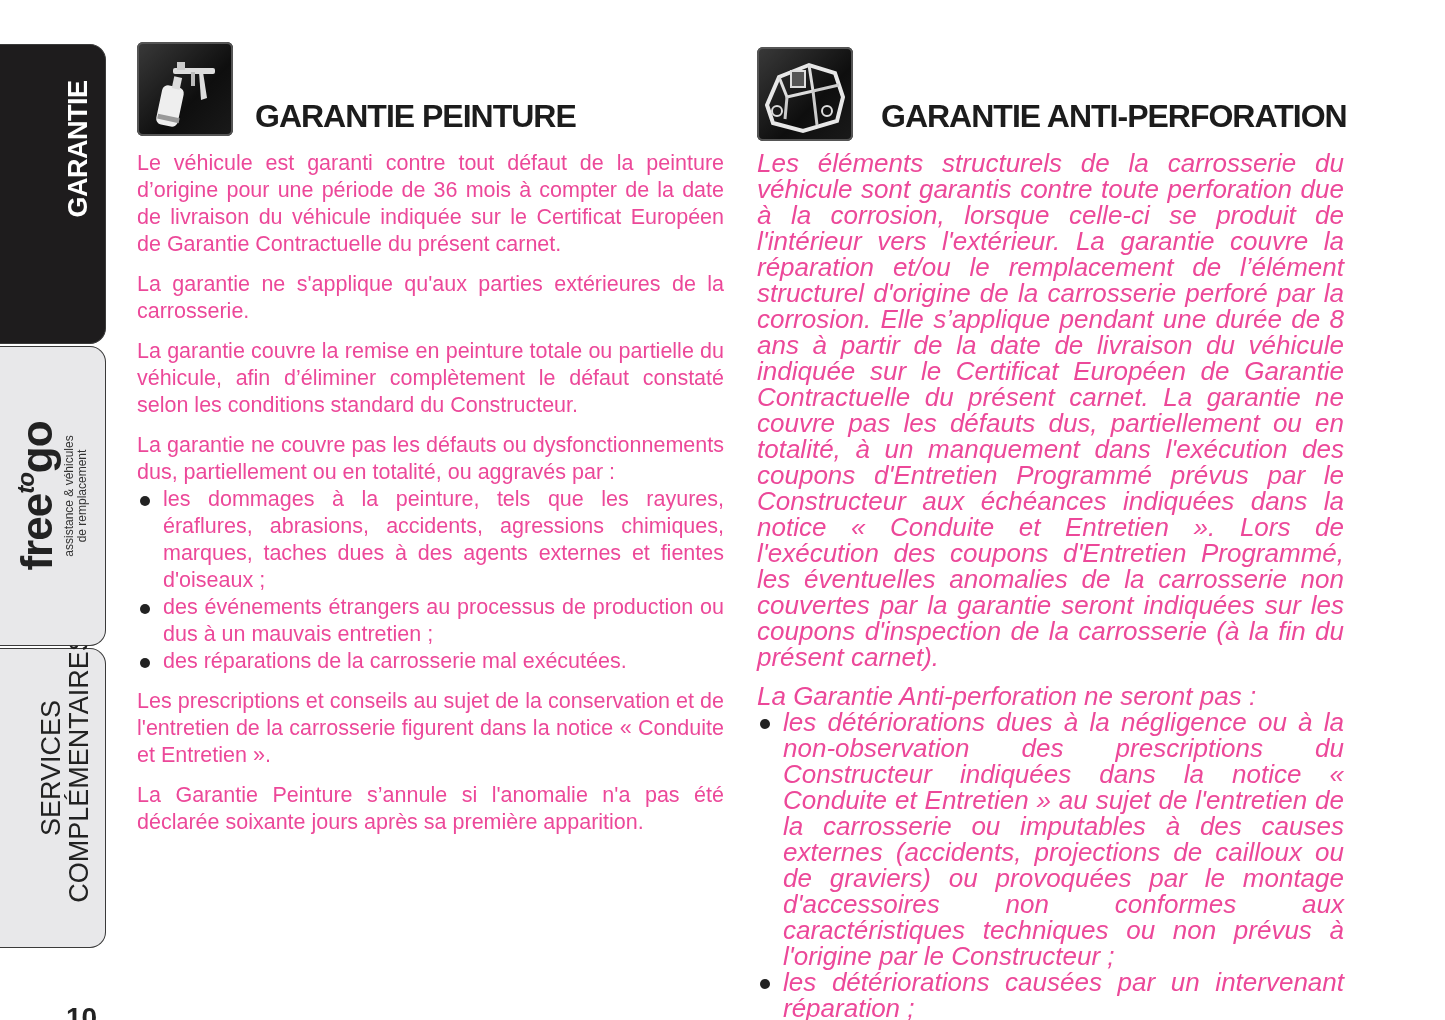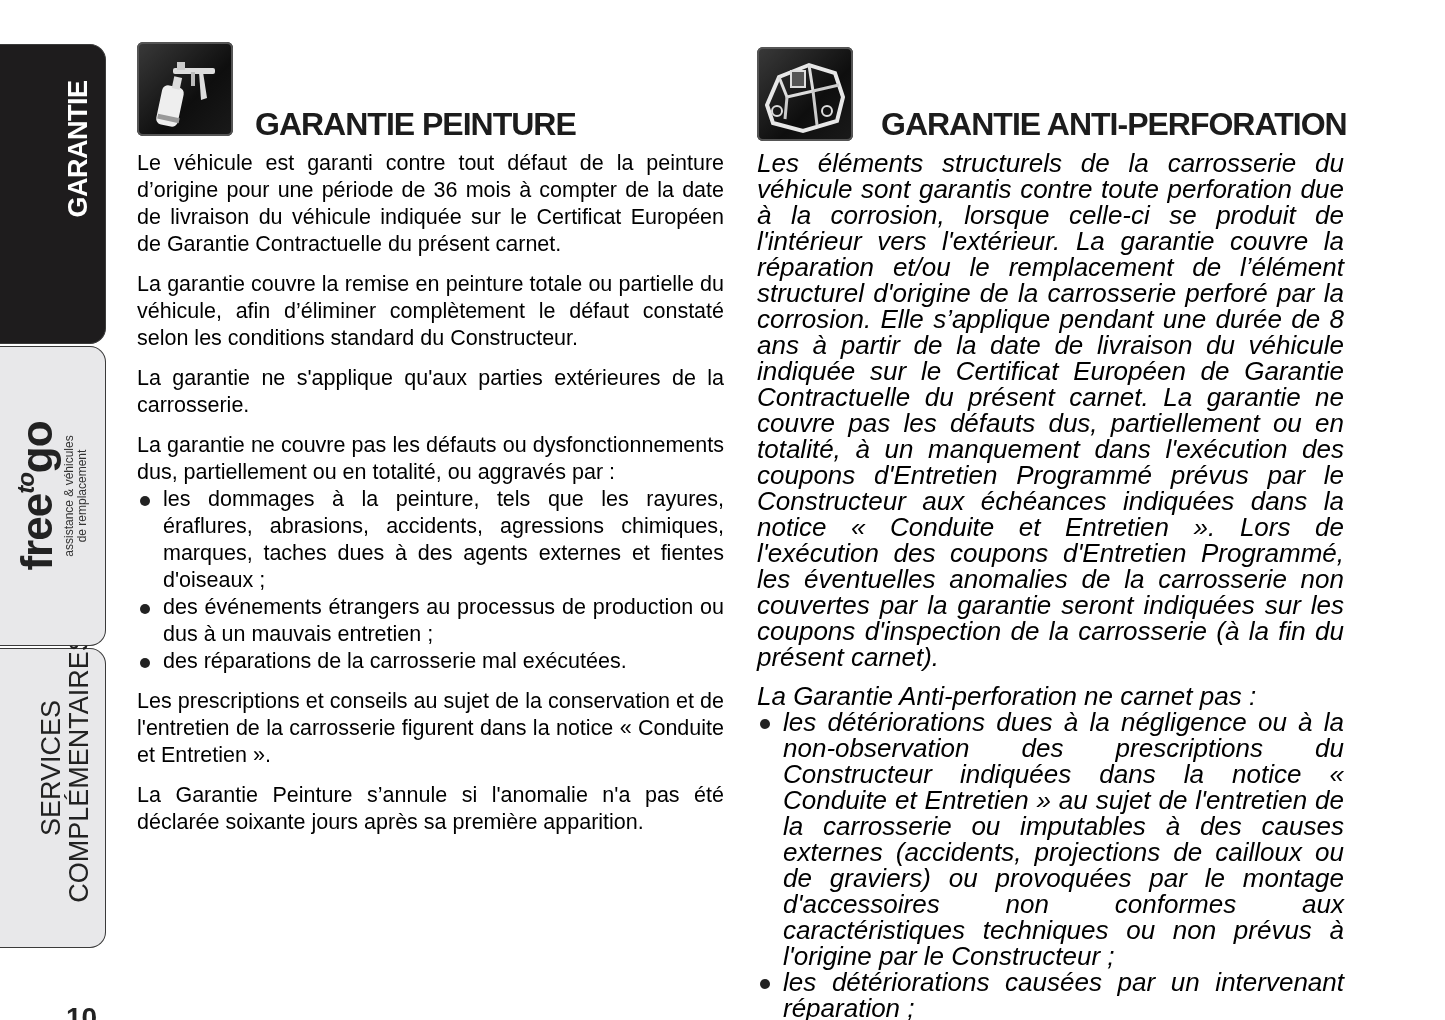--- a/index.html
+++ b/index.html
@@ -40,25 +40,25 @@
   .col-left { left:137px; width:587px; }
   .col-right { left:757px; width:587px; }
   .head { position:relative; height:110px; }
   .icon-box {
     position:absolute; left:0; top:2px; width:96px; height:94px;
     background:linear-gradient(135deg,#3a3a3a,#0e0e0e 60%,#1a1a1a);
     border-radius:6px; box-shadow:inset 0 0 0 2px #555;
   }
   .col-right .icon-box { top:7px; }
   .title {
-    position:absolute; left:118px; top:66px; font-size:32px; font-weight:bold;
+    position:absolute; left:118px; top:58px; font-size:32px; font-weight:bold;
     letter-spacing:-1px; color:#1c1c1c; white-space:nowrap;
   }
   .col-right .title { left:124px; }
-  .body { font-size:21.5px; line-height:27px; color:#000000; }
+  .body { font-size:21.5px; line-height:27px; color:#ec4899; }
   .col-right .body { font-size:26px; line-height:26px;font-style:italic; }
   p { margin:0 0 13px 0; text-align:justify; }
   ul { list-style:none; margin:0 0 13px 0; padding:0; }
   li { position:relative; padding-left:26px; text-align:justify; }
   li::before {
     content:""; position:absolute; left:3px; top:10px; width:10px; height:10px;
     border-radius:50%; background:#222;
   }
   .col-right li::before { top:10px; }
   p.lead-in { margin-bottom:0; }
@@ -99,22 +99,22 @@
         <rect x="36" y="26" width="42" height="6" rx="2" fill="#ddd"></rect>
         <rect x="40" y="20" width="8" height="8" fill="#ccc"></rect>
         <path d="M62 30 L66 30 L70 56 L64 58 Z" fill="#ddd"></path>
         <rect x="54" y="30" width="4" height="14" fill="#bbb"></rect>
       </svg>
     </div>
     <div class="title">GARANTIE PEINTURE</div>
   </div>
   <div class="body">
     <p>Le véhicule est garanti contre tout défaut de la peinture d’origine pour une période de 36 mois à compter de la date de livraison du véhicule indiquée sur le Certificat Européen de Garantie Contractuelle du présent carnet.</p>
+    <p>La garantie ne s'applique qu'aux parties extérieures de la carrosserie.</p>
     <p>La garantie couvre la remise en peinture totale ou partielle du véhicule, afin d’éliminer complètement le défaut constaté selon les conditions standard du Constructeur.</p>
-    <p>La garantie ne s'applique qu'aux parties extérieures de la carrosserie.</p>
     <p class="lead-in">La garantie ne couvre pas les défauts ou dysfonctionnements dus, partiellement ou en totalité, ou aggravés par :</p>
     <ul>
       <li>les dommages à la peinture, tels que les rayures, éraflures, abrasions, accidents, agressions chimiques, marques, taches dues à des agents externes et fientes d'oiseaux ;</li>
       <li>des événements étrangers au processus de production ou dus à un mauvais entretien ;</li>
       <li>des réparations de la carrosserie mal exécutées.</li>
     </ul>
     <p>Les prescriptions et conseils au sujet de la conservation et de l'entretien de la carrosserie figurent dans la notice « Conduite et Entretien ».</p>
     <p>La Garantie Peinture s’annule si l'anomalie n'a pas été déclarée soixante jours après sa première apparition.</p>
   </div>
 </div>
@@ -128,20 +128,20 @@
         <path d="M30 50 L28 72 M56 44 L60 78 M56 44 L82 38" fill="none" stroke="#ccc" stroke-width="3"></path>
         <rect x="34" y="24" width="14" height="16" fill="#555" stroke="#ddd" stroke-width="2"></rect>
         <circle cx="20" cy="64" r="5" fill="none" stroke="#ddd" stroke-width="2"></circle>
         <circle cx="70" cy="64" r="5" fill="none" stroke="#ddd" stroke-width="2"></circle>
       </svg>
     </div>
     <div class="title">GARANTIE ANTI-PERFORATION</div>
   </div>
   <div class="body">
     <p>Les éléments structurels de la carrosserie du véhicule sont garantis contre toute perforation due à la corrosion, lorsque celle-ci se produit de l'intérieur vers l'extérieur. La garantie couvre la réparation et/ou le remplacement de l’élément structurel d'origine de la carrosserie perforé par la corrosion. Elle s’applique pendant une durée de 8 ans à partir de la date de livraison du véhicule indiquée sur le Certificat Européen de Garantie Contractuelle du présent carnet. La garantie ne couvre pas les défauts dus, partiellement ou en totalité, à un manquement dans l'exécution des coupons d'Entretien Programmé prévus par le Constructeur aux échéances indiquées dans la notice « Conduite et Entretien ». Lors de l'exécution des coupons d'Entretien Programmé, les éventuelles anomalies de la carrosserie non couvertes par la garantie seront indiquées sur les coupons d'inspection de la carrosserie (à la fin du présent carnet).</p>
-    <p class="lead-in">La Garantie Anti-perforation ne carnet pas :</p>
+    <p class="lead-in">La Garantie Anti-perforation ne seront pas :</p>
     <ul>
       <li>les détériorations dues à la négligence ou à la non-observation des prescriptions du Constructeur indiquées dans la notice « Conduite et Entretien » au sujet de l'entretien de la carrosserie ou imputables à des causes externes (accidents, projections de cailloux ou de graviers) ou provoquées par le montage d'accessoires non conformes aux caractéristiques techniques ou non prévus à l'origine par le Constructeur ;</li>
       <li>les détériorations causées par un intervenant réparation ;</li>
     </ul>
     <p>La Garantie s’annule si l'anomalie n'a pas été perforé soixante jours après sa première apparition.</p>
   </div>
 </div>
 
 </body></html>

